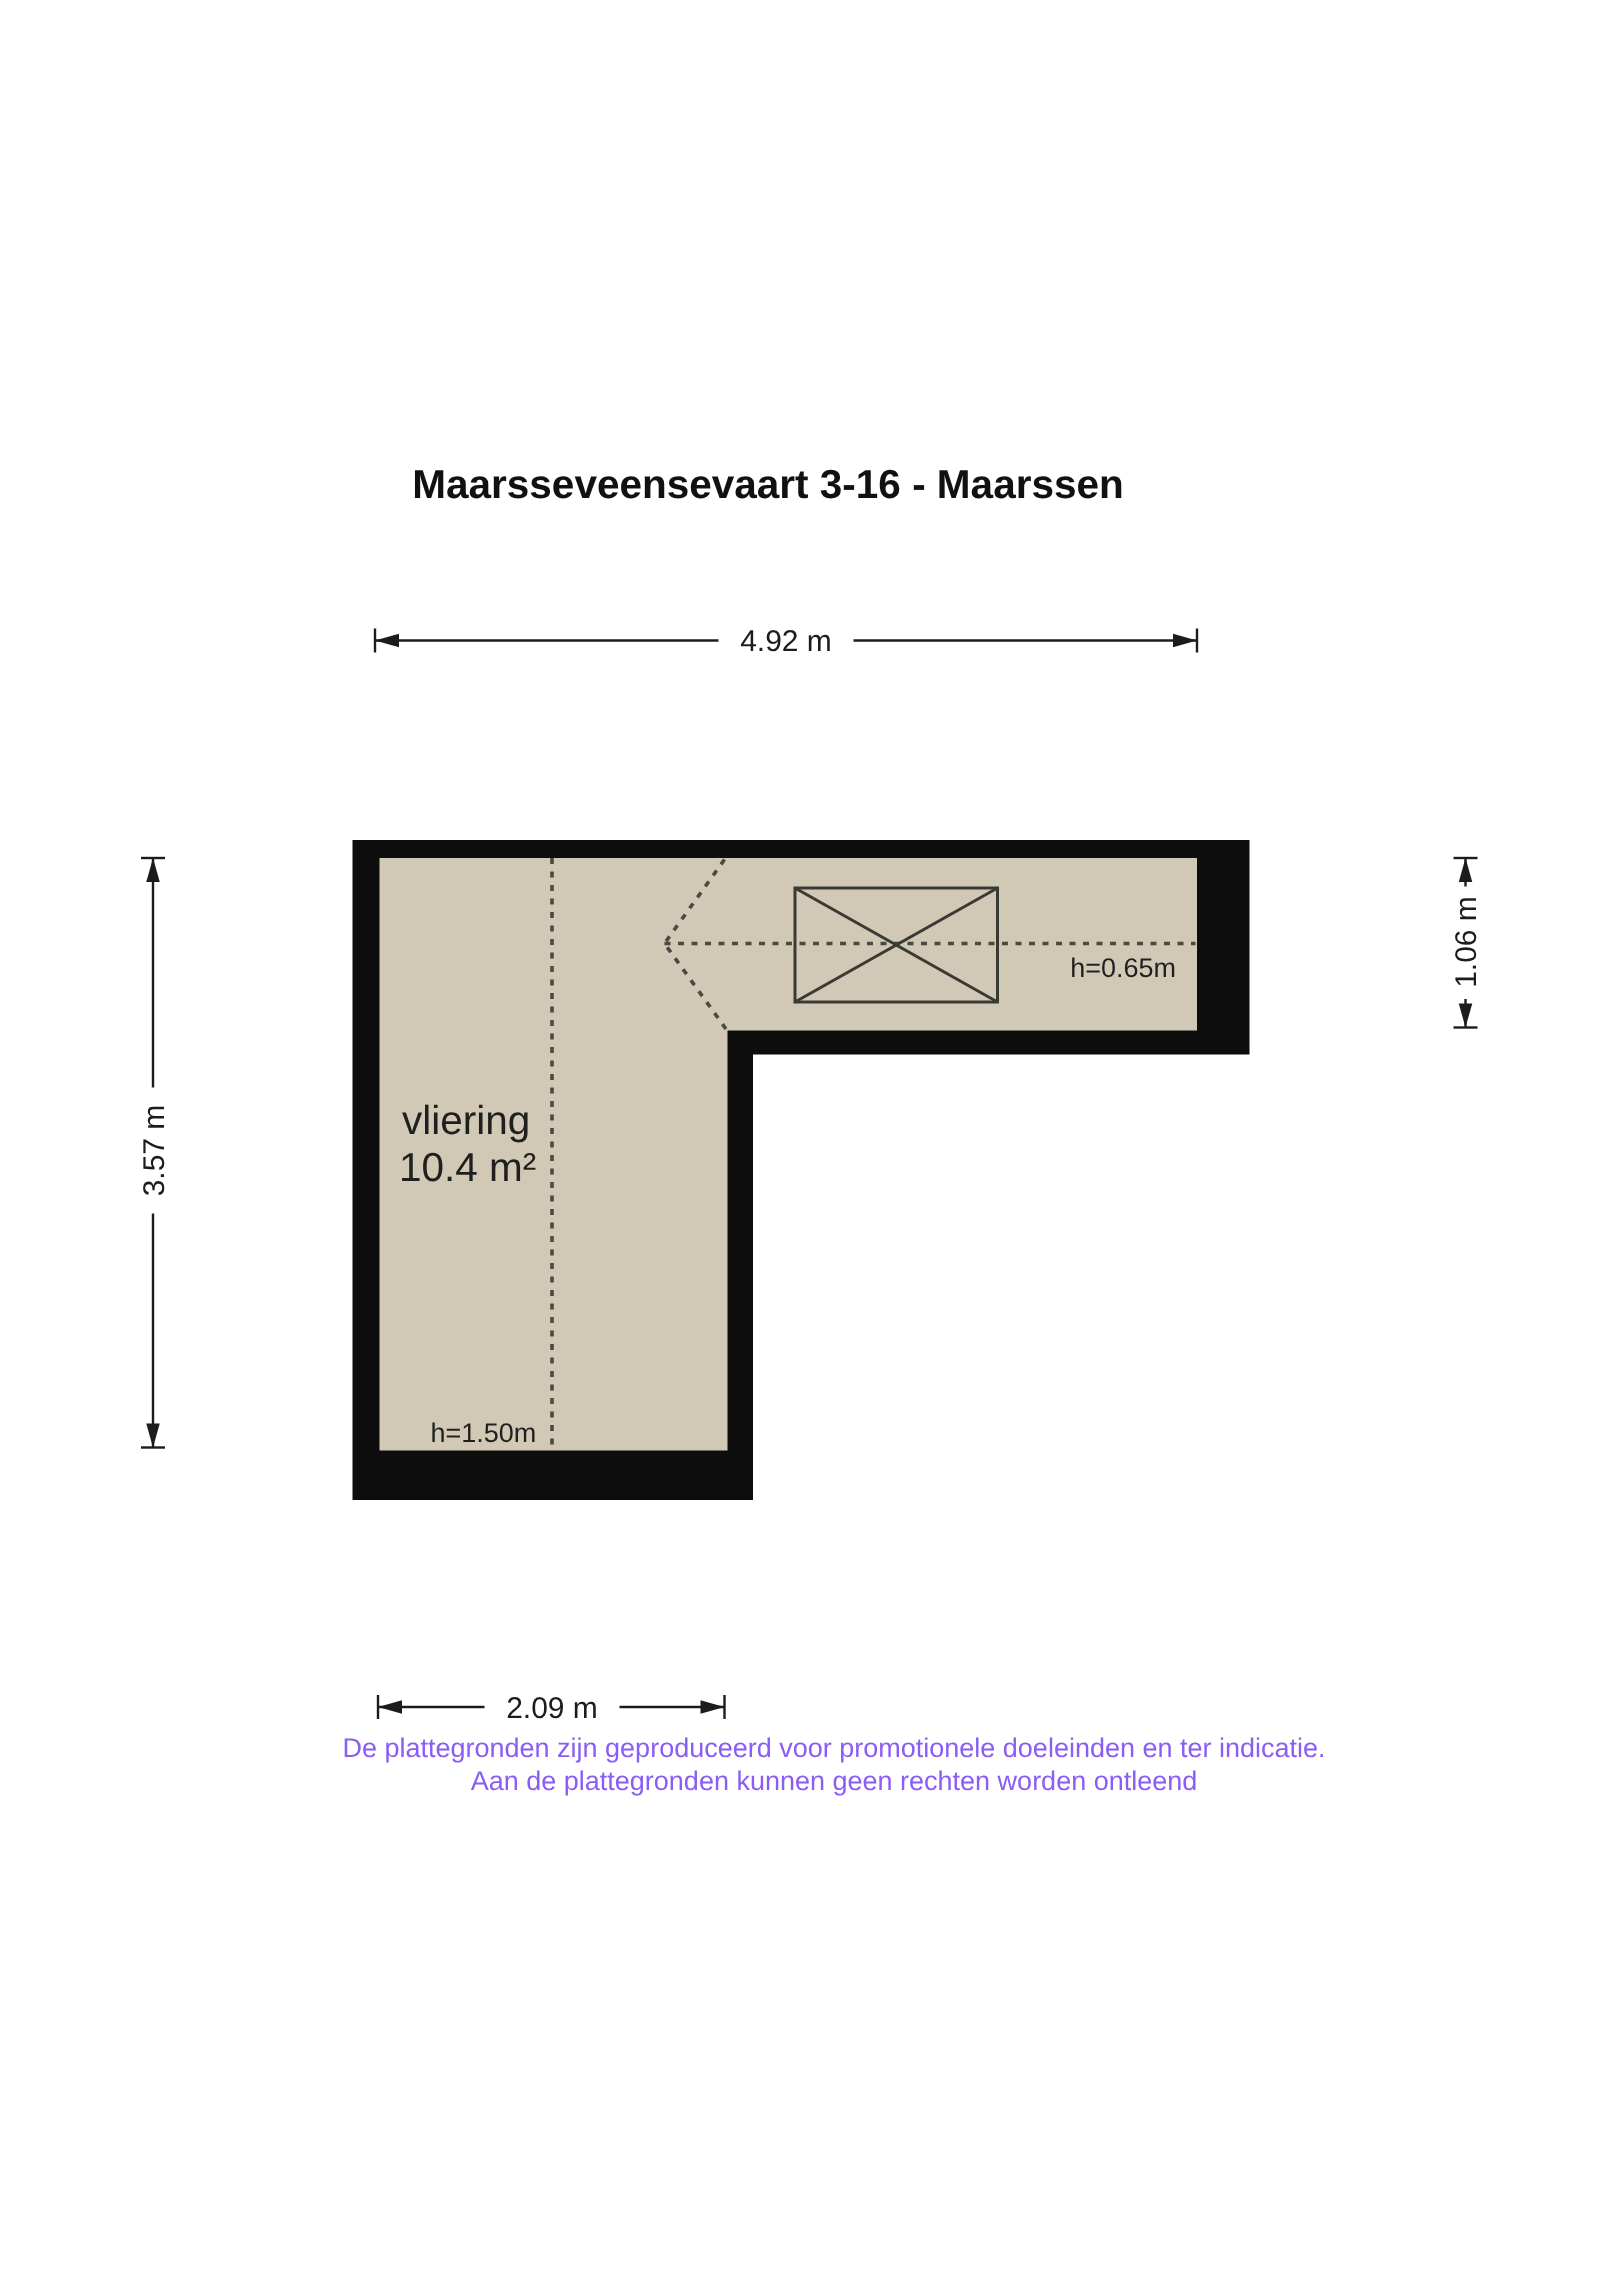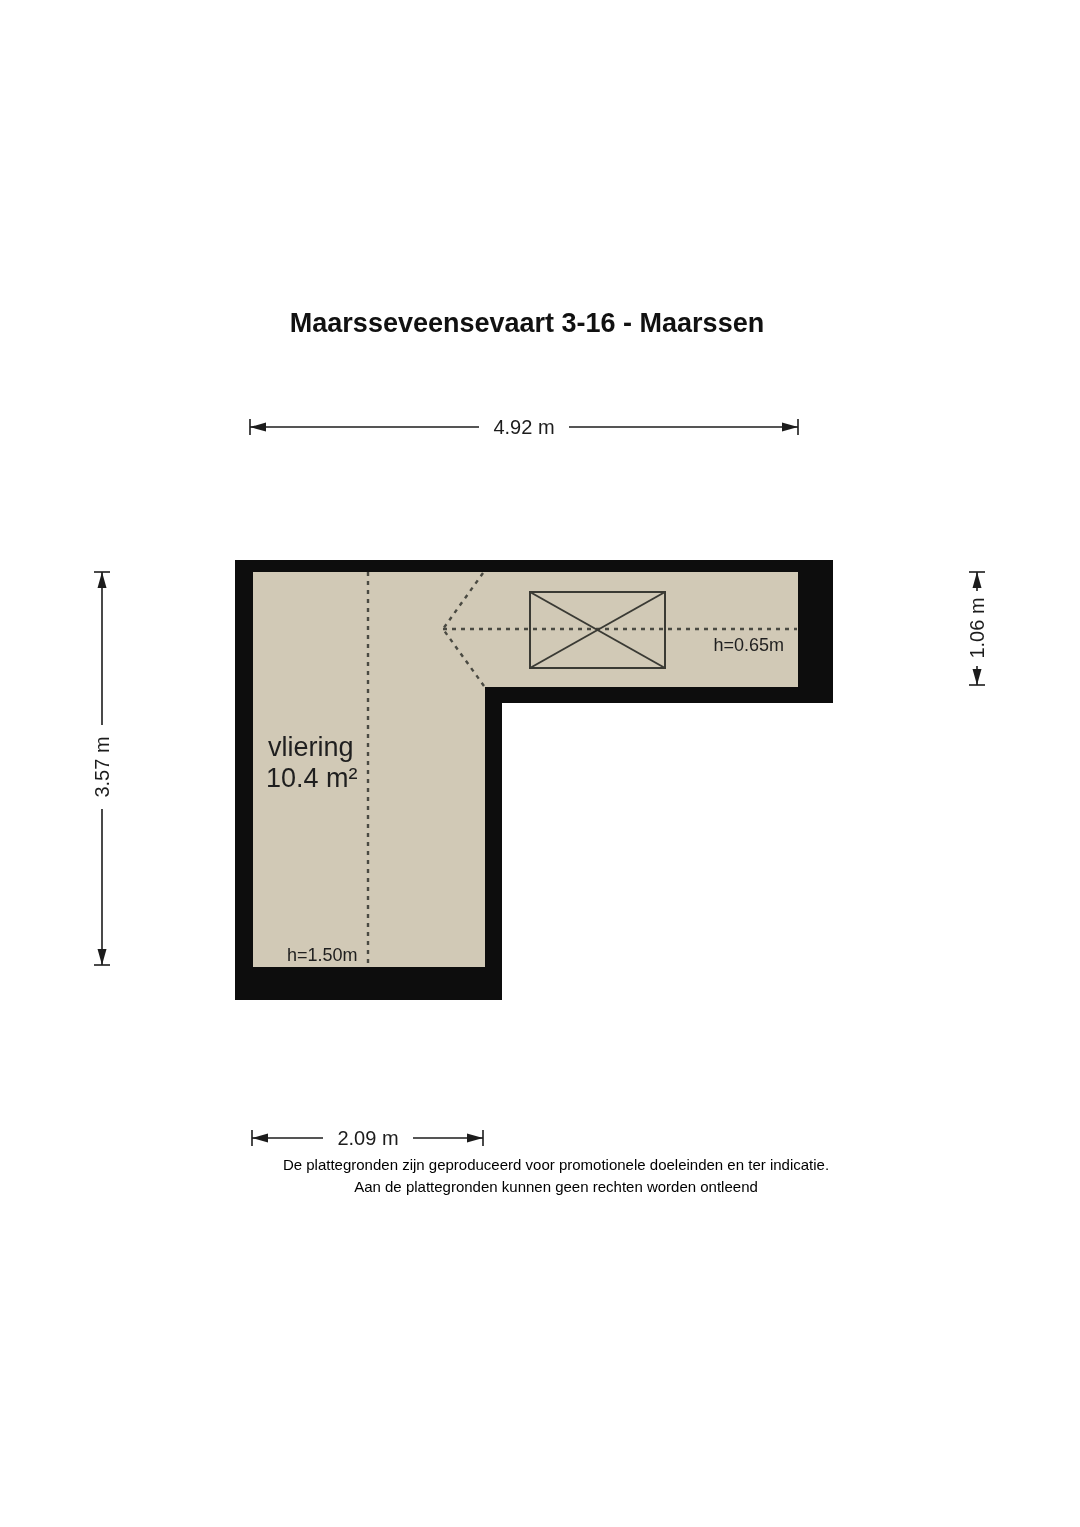--- a/index.html
+++ b/index.html
@@ -7,37 +7,37 @@
     position: relative;
     width: 1080px;
     height: 1527px;
     background: #ffffff;
     font-family: "Liberation Sans", sans-serif;
     overflow: hidden;
   }
   .title-block {
     position: absolute;
     top: 308px;
-    left: 127px;
+    left: 112px;
     width: 800px;
     text-align: center;
     font-weight: bold;
     font-size: 27px;
     line-height: 30px;
     color: #111111;
   }
   .footer-block {
     position: absolute;
     top: 1154px;
     left: 156px;
     width: 800px;
     text-align: center;
-    font-size: 15px;
+    font-size: 18px;
     line-height: 22px;
-    color: #000000;
+    color: #8b5cf6;
   }
   .plan-svg { position: absolute; top: 0; left: 0; }
 
   .dash  { stroke: #4a4a42; stroke-width: 2.4; stroke-dasharray: 4 5; fill: none; }
   .thin  { stroke: #3a3a34; stroke-width: 2; fill: none; }
   .dim   { stroke: #1c1c1c; stroke-width: 1.6; }
   .arr   { fill: #1c1c1c; stroke: none; }
   .gap   { fill: #ffffff; stroke: none; }
   .dim-text   { font-family: "Liberation Sans", sans-serif; font-size: 20px; fill: #1c1c1c; }
   .room-text  { font-family: "Liberation Sans", sans-serif; font-size: 27px; fill: #1f1f1f; }

